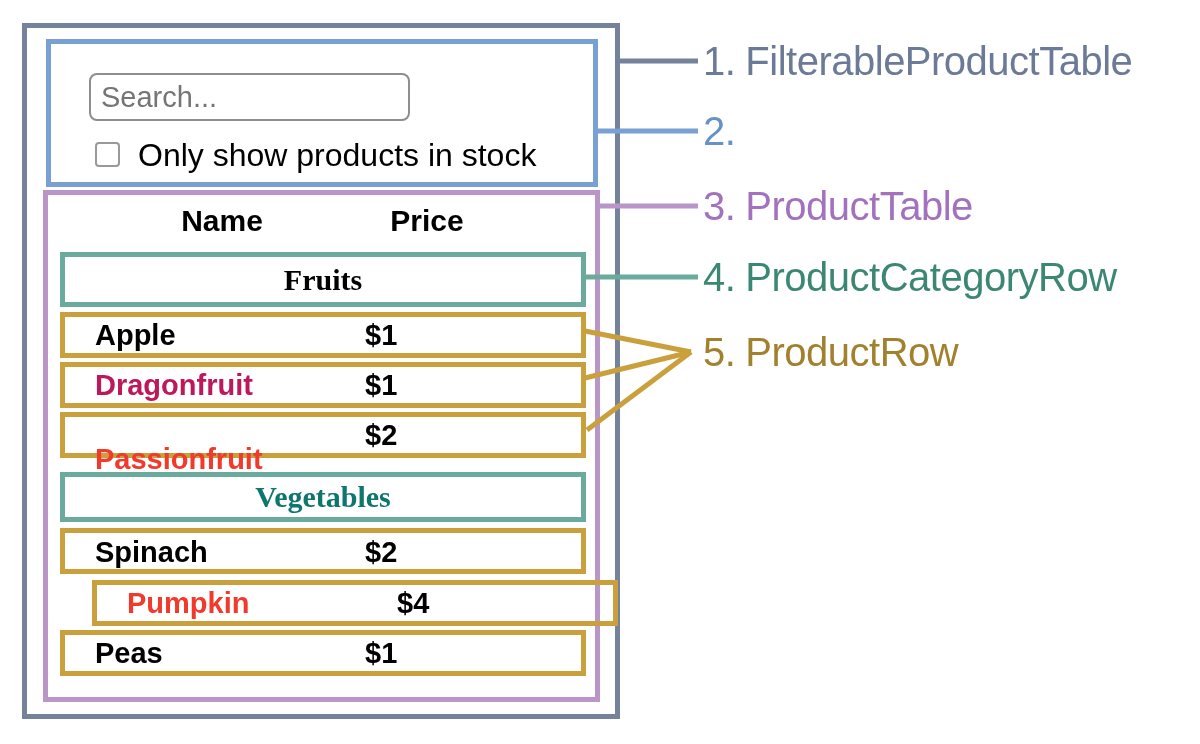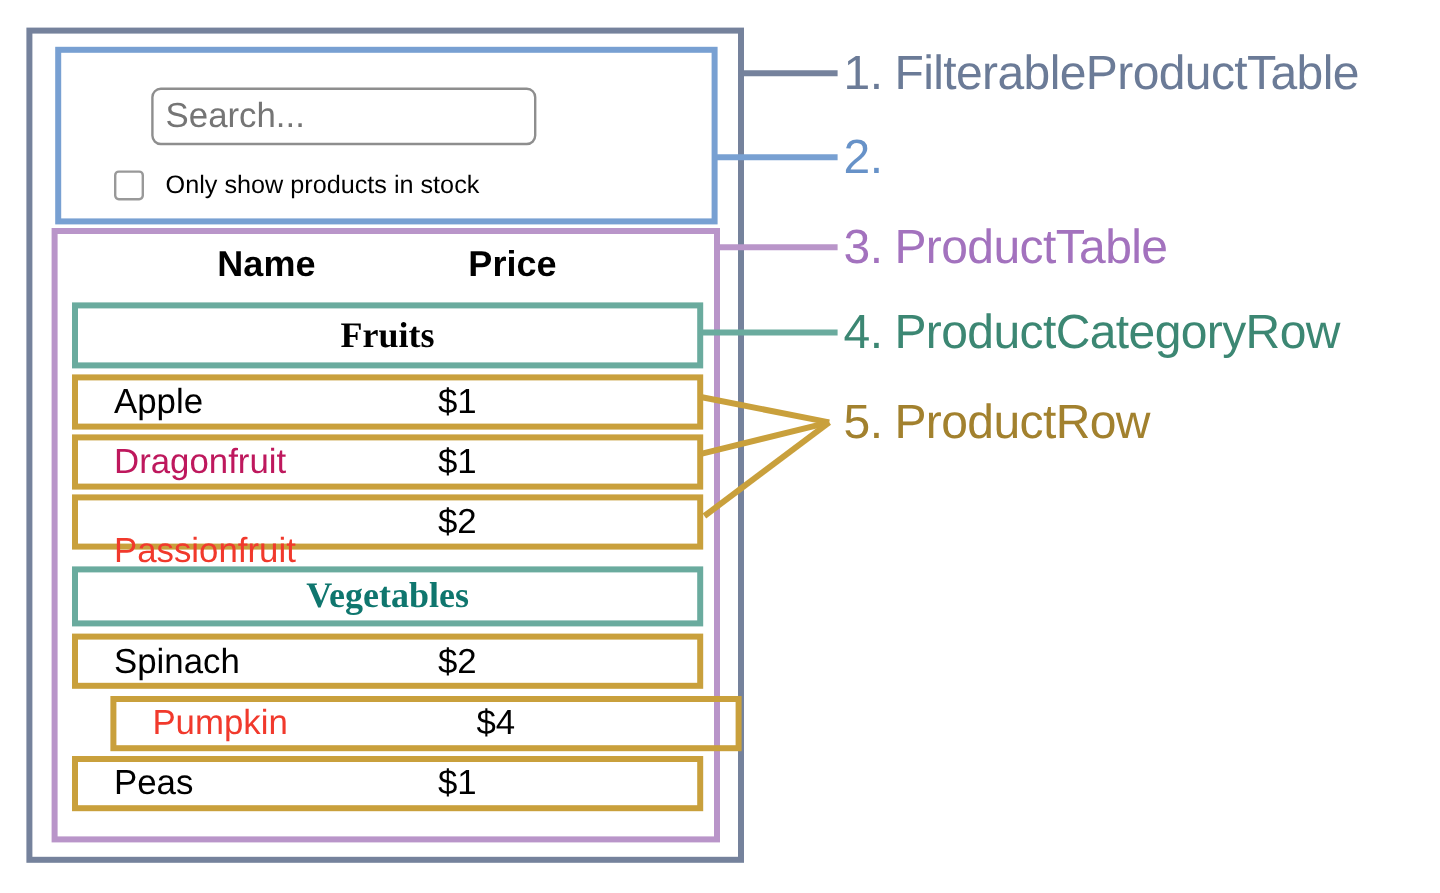--- a/index.html
+++ b/index.html
@@ -5,54 +5,54 @@
   html,body{margin:0;padding:0;background:#ffffff;}
   .canvas{
     position:relative;
     width:1200px;height:744px;
     background:#ffffff;
     font-family:"Liberation Sans", sans-serif;
     overflow:hidden;
   }
   .abs{position:absolute;box-sizing:border-box;}
   
-  .cbox{border:5px solid currentColor;background:transparent;}
+  .cbox{border:5px solid currentColor;background:transparent;font-weight:bold;}
   
   .search-input{
     position:absolute;box-sizing:border-box;
     border:2px solid #8e8e8e;border-radius:8px;
     font-family:"Liberation Sans", sans-serif;
     font-size:29px;padding:0 0 0 10px;outline:none;background:#fff;
   }
   .search-input::placeholder{color:inherit;opacity:1;}
   .checkbox{
     position:absolute;box-sizing:border-box;
     border:2px solid #999999;border-radius:4px;background:#fff;
   }
-  .cb-label{font-size:21px;display:flex;align-items:center;text-align:right;}
+  .cb-label{font-size:32px;display:flex;align-items:center;text-align:right;}
   .hdr{font-size:30px;font-weight:bold;display:flex;align-items:center;white-space:nowrap;}
   .cat-row{display:flex;align-items:center;justify-content:center;
            font-size:30px;font-weight:bold;font-family:Liberation Serif, serif;}
   .prod-row{display:flex;align-items:center;font-size:29px;padding-left:30px;}
   .prod-price{position:absolute;left:300px;}
   .legend-item{display:flex;align-items:center;white-space:nowrap;
                font-size:40px;letter-spacing:-0.5px;height:48px;}
   .legend-num{margin-right:10px;}
   .overlay{position:absolute;left:0;top:0;pointer-events:none;}
 </style>
 </head>
 <body>
 
 <div class="canvas">
 
   <div class="abs cbox" style="left: 22px; top: 23px; width: 598px; height: 696px; color: rgb(117, 130, 156);"></div>
 
   <div class="abs cbox" style="left: 46px; top: 39px; width: 552px; height: 148px; color: rgb(120, 160, 210);"></div>
 
-  <input class="search-input" type="text" style="left: 89px; top: 73px; width: 321px; height: 48px; color: rgb(117, 117, 117); margin-left: 37px;" placeholder="Search...">
+  <input class="search-input" type="text" style="left: 89px; top: 73px; width: 321px; height: 48px; color: rgb(117, 117, 117);" placeholder="Search...">
 
   <div class="checkbox" style="left:95px;top:142px;width:25px;height:25px;"></div>
 
   <div class="abs cb-label" style="left: 138px; top: 138px; height: 34px; color: rgb(0, 0, 0);">Only show products in stock</div>
 
   <div class="abs cbox" style="left: 43px; top: 190px; width: 557px; height: 512px; color: rgb(185, 149, 201);"></div>
 
   <div class="abs hdr" style="left: 222px; top: 204px; height: 34px; transform: translateX(-50%); color: rgb(0, 0, 0);">Name</div>
 
   <div class="abs hdr" style="left: 427px; top: 204px; height: 34px; transform: translateX(-50%); color: rgb(0, 0, 0);">Price</div>

